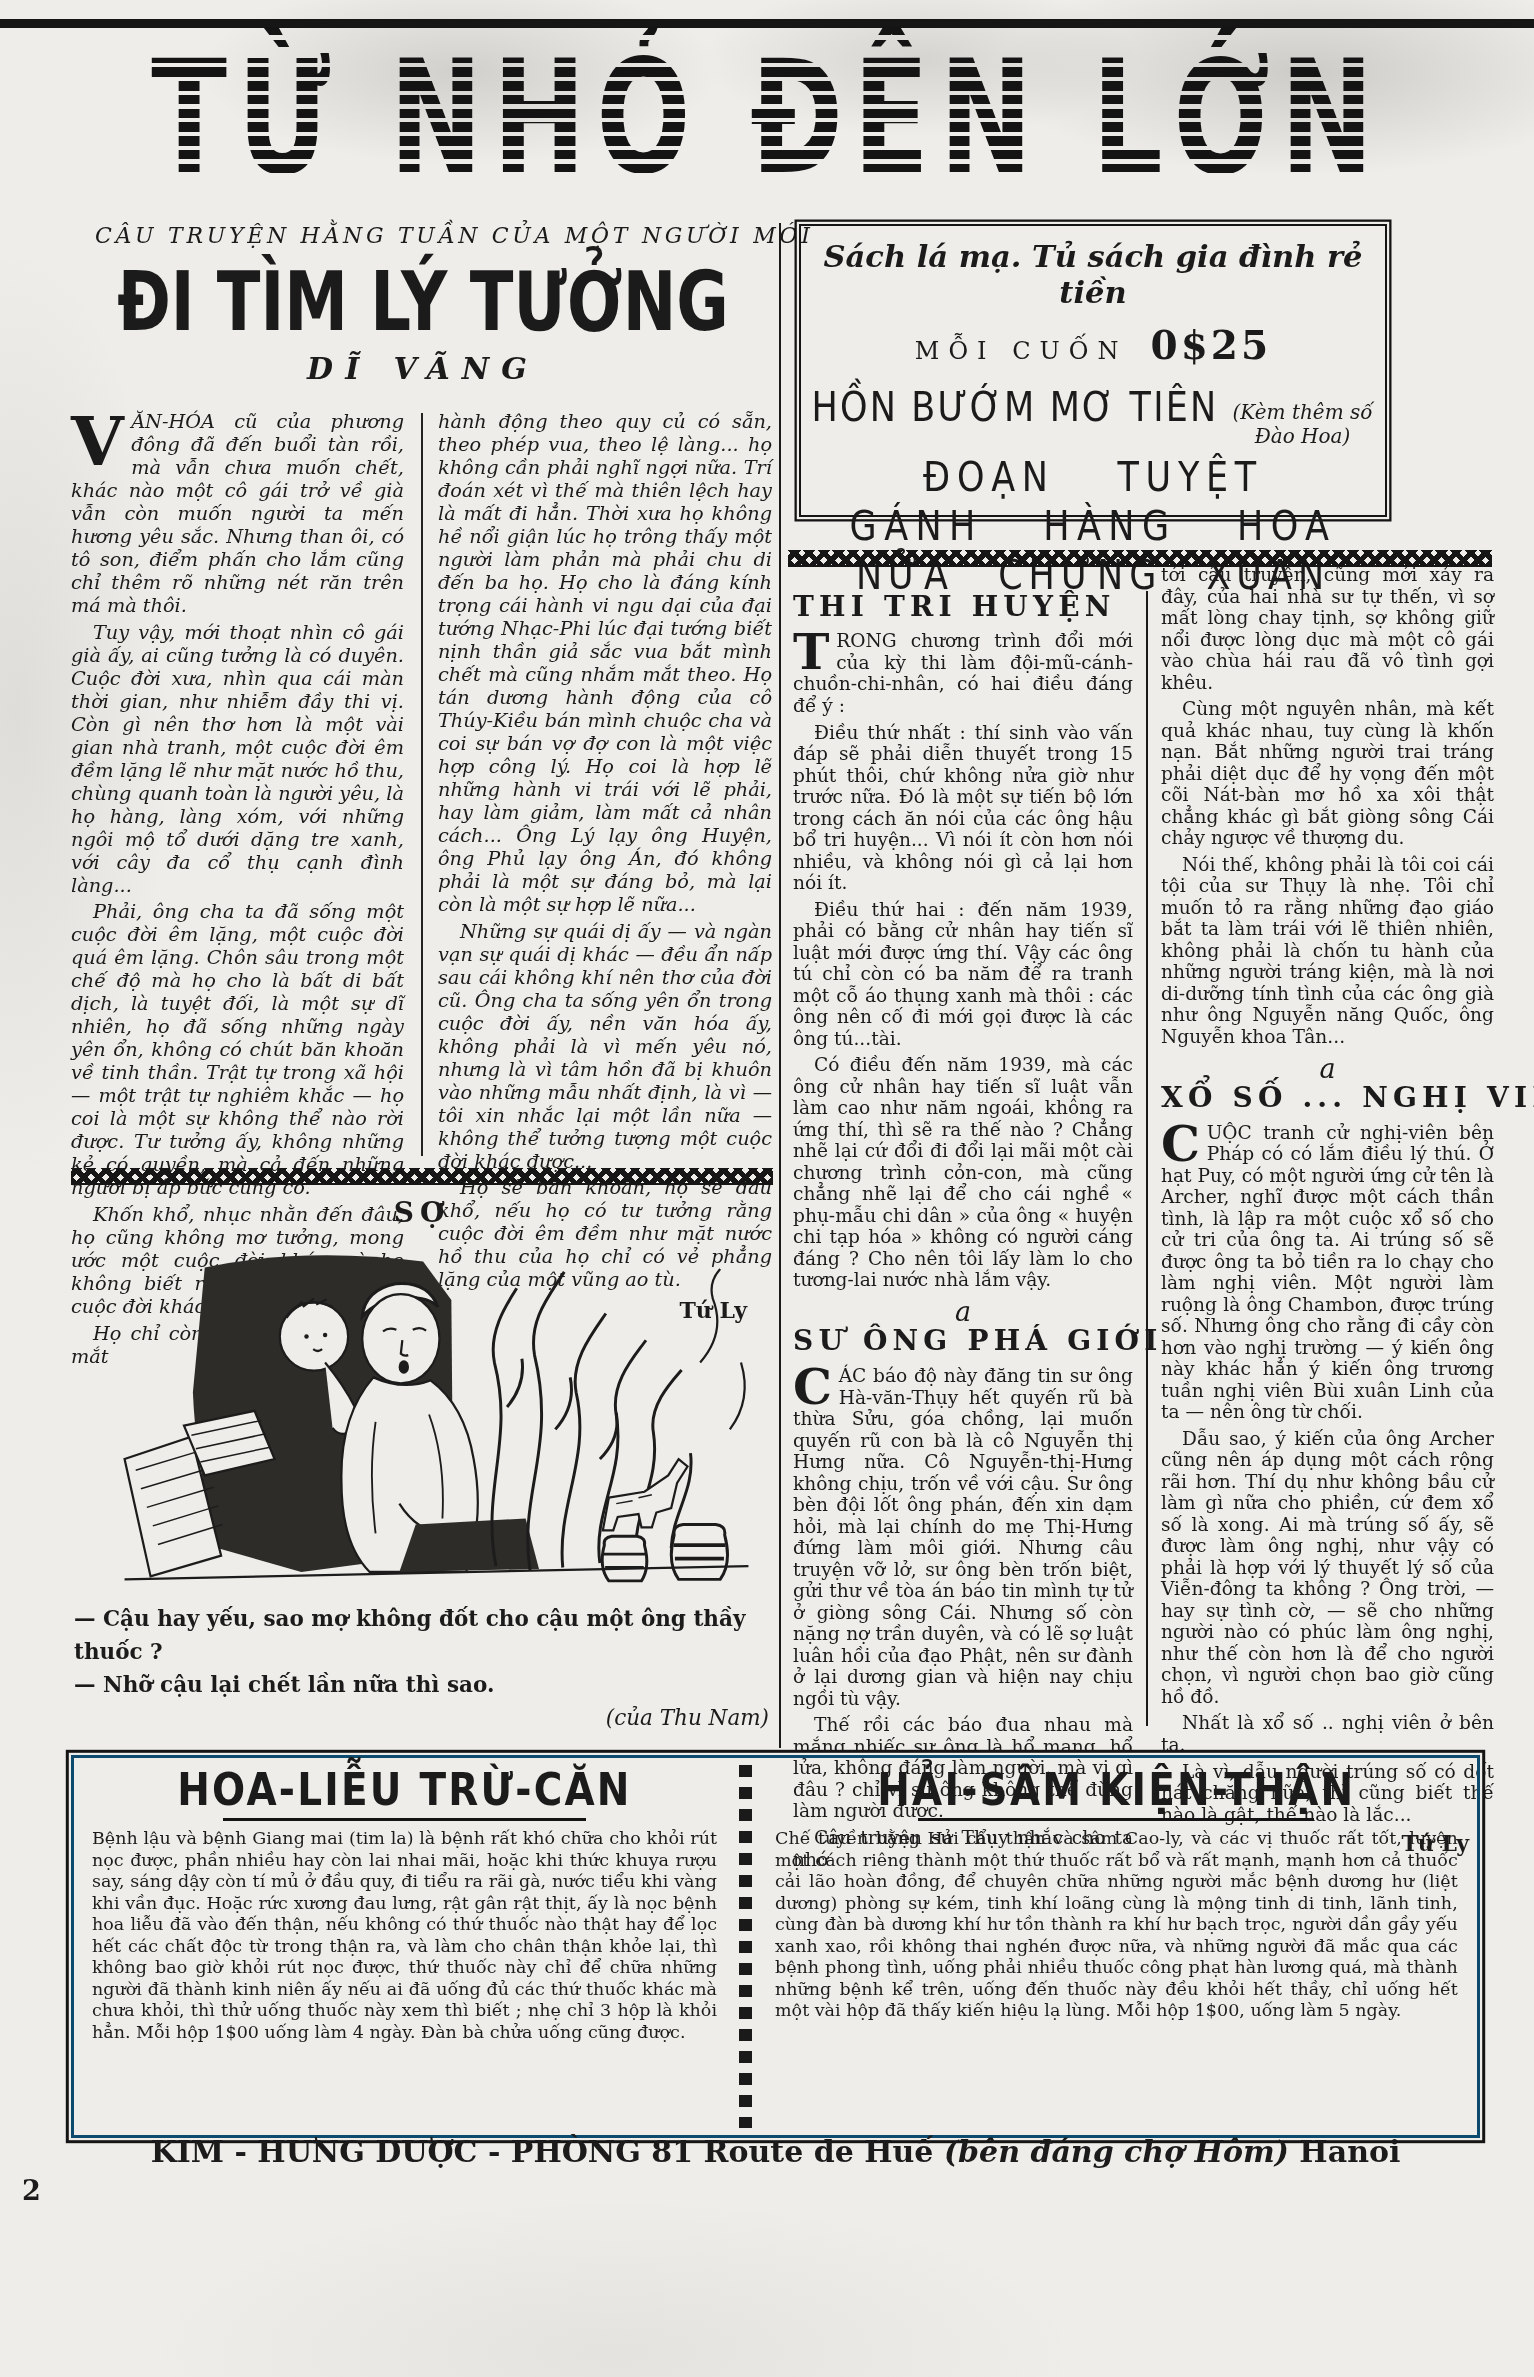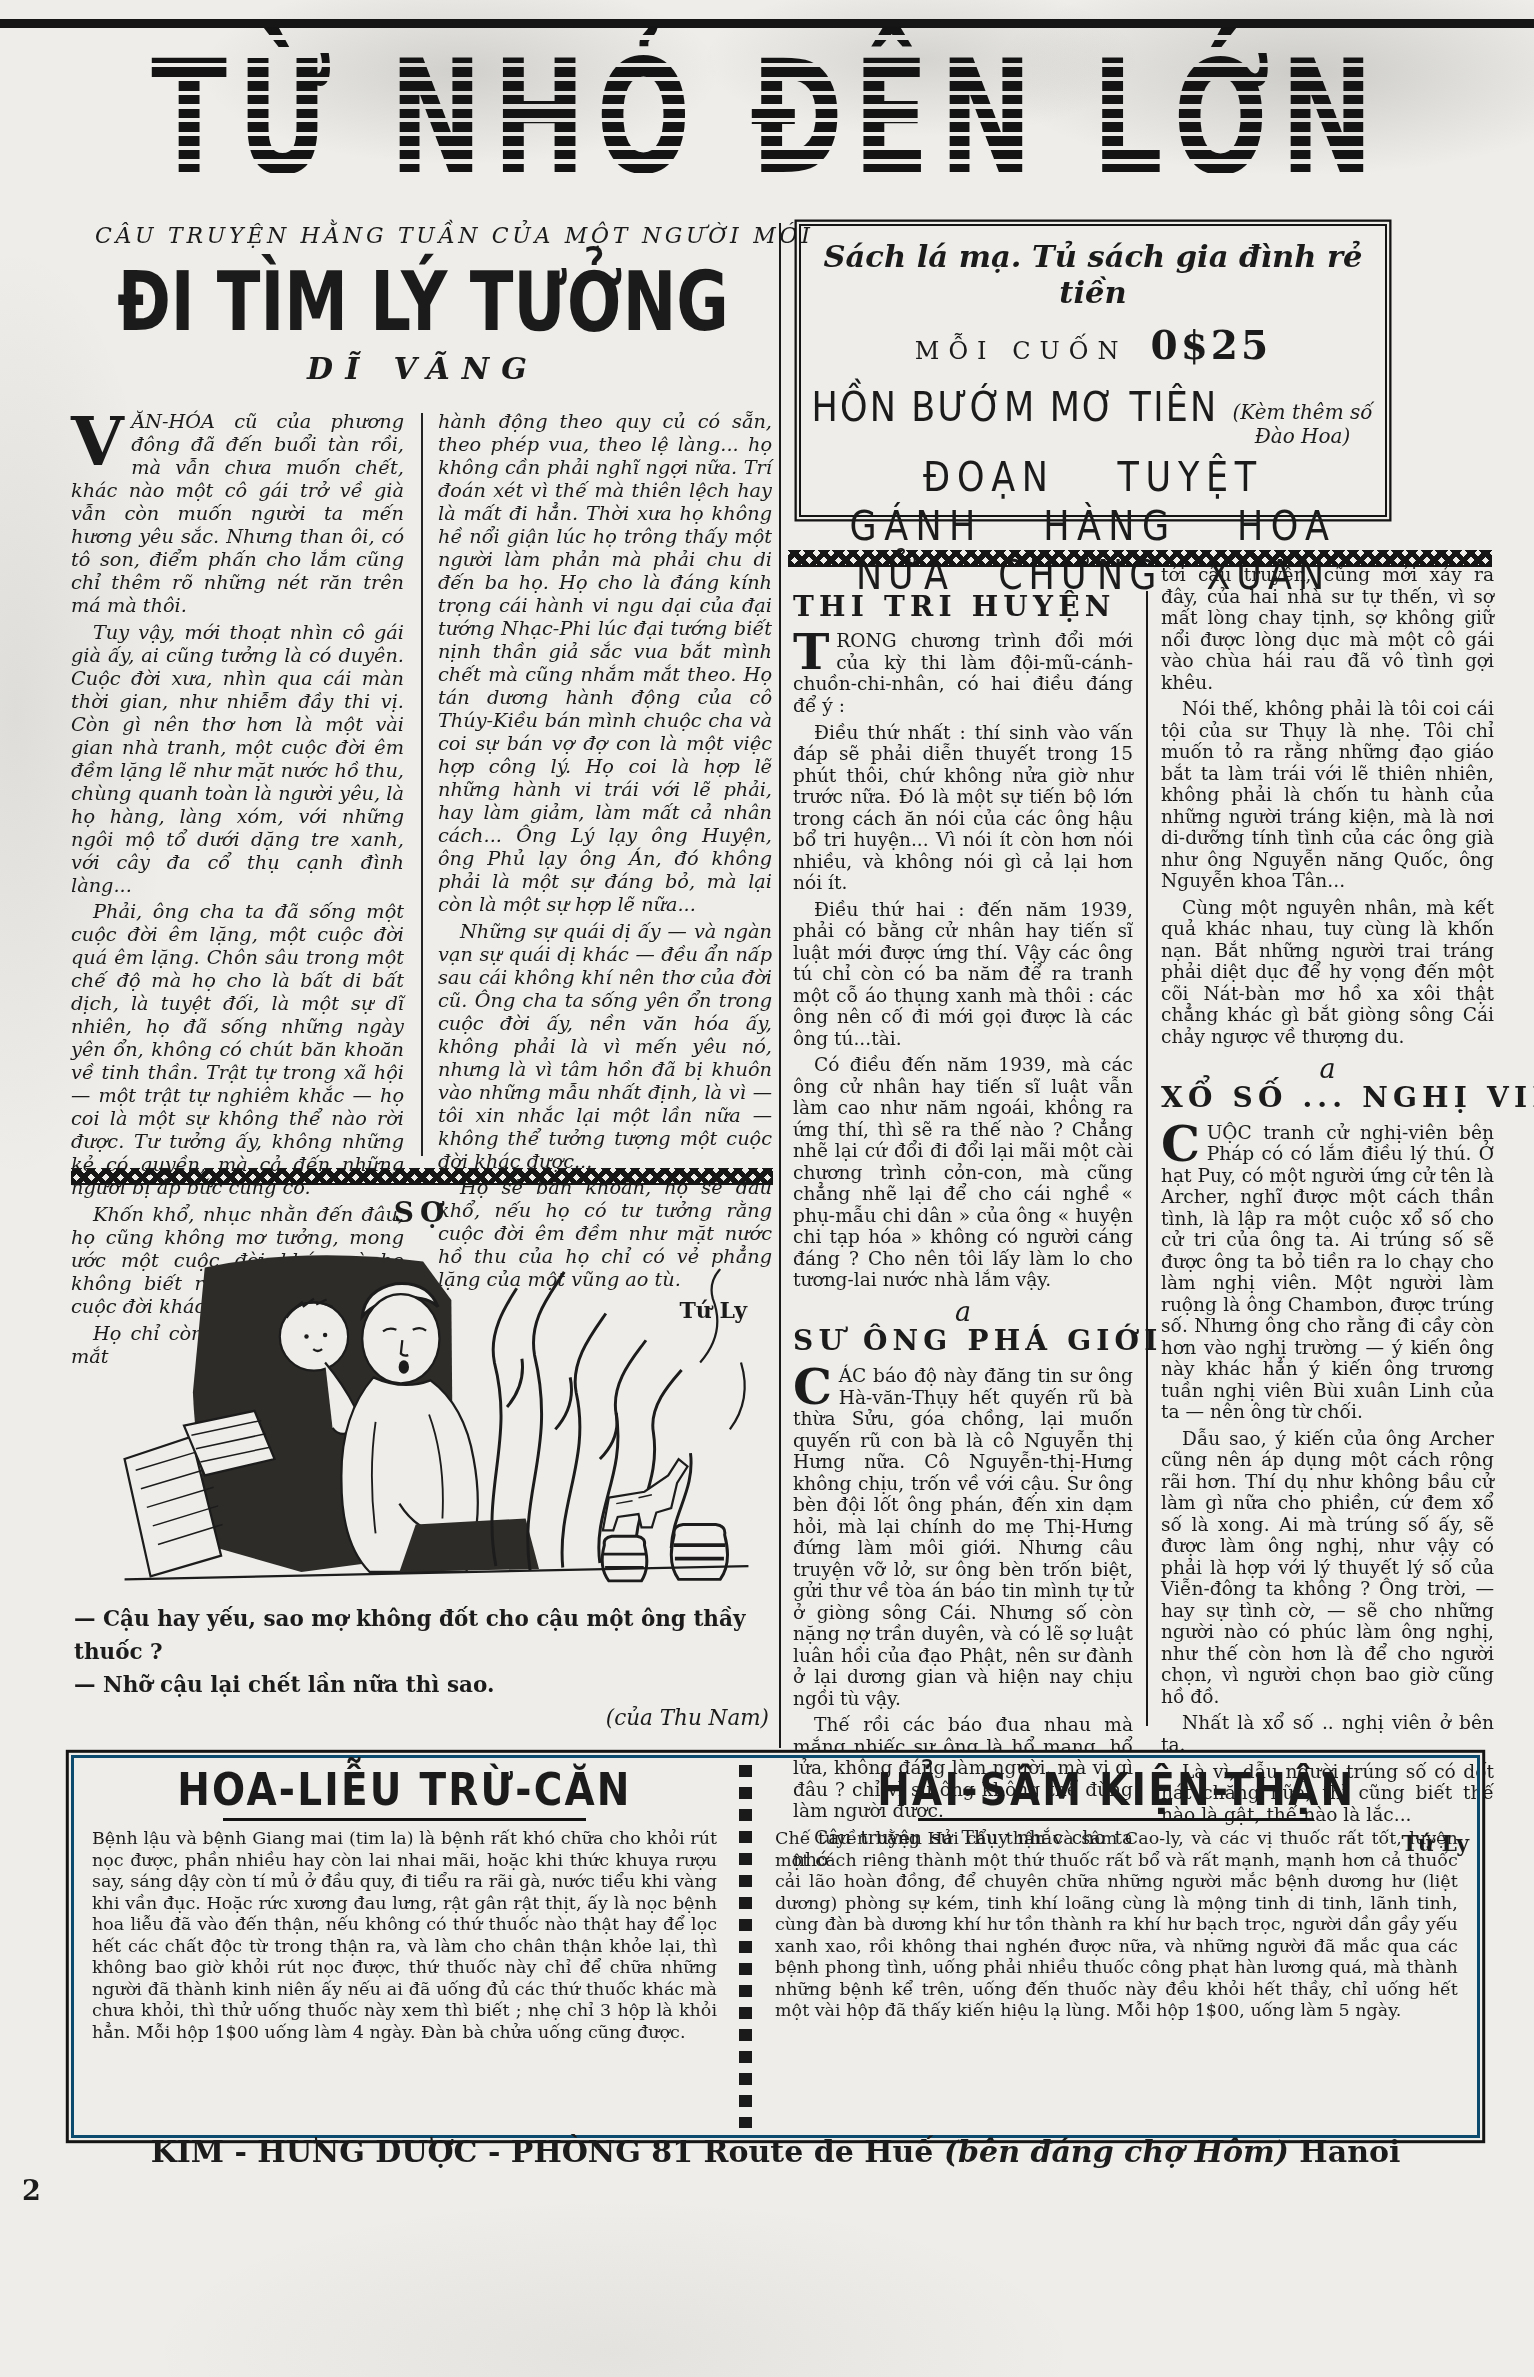--- a/index.html
+++ b/index.html
@@ -152,22 +152,22 @@
     <div class="news-heading">SƯ ÔNG PHÁ GIỚI</div>
     <p class="dc2 noindent">CÁC báo độ này đăng tin sư ông Hà-văn-Thụy hết quyến rũ bà thừa Sửu, góa chồng, lại muốn quyến rũ con bà là cô Nguyễn thị Hưng nữa. Cô Nguyễn-thị-Hưng không chịu, trốn về với cậu. Sư ông bèn đội lốt ông phán, đến xin dạm hỏi, mà lại chính do mẹ Thị-Hưng đứng làm môi giới. Nhưng câu truyện vỡ lở, sư ông bèn trốn biệt, gửi thư về tòa án báo tin mình tự tử ở giòng sông Cái. Nhưng số còn nặng nợ trần duyên, và có lẽ sợ luật luân hồi của đạo Phật, nên sư đành ở lại dương gian và hiện nay chịu ngồi tù vậy.</p>
     <p>Thế rồi các báo đua nhau mà mắng nhiếc sư ông là hổ mang, hổ lửa, không đáng làm người. mà vị gì đâu ? chỉ vì sư ông không thể đừng làm người được.</p>
     <p>Câu truyện sư Thụy nhắc cho ta nhớ</p>
   </div>
 
   <div class="abs vrule-right"></div>
 
   <div class="abs col4 news">
     <p class="noindent">tới câu truyện, cũng mới xảy ra đây, của hai nhà sư tự thến, vì sợ mất lòng chay tịnh, sợ không giữ nổi được lòng dục mà một cô gái vào chùa hái rau đã vô tình gợi khêu.</p>
+    <p>Cùng một nguyên nhân, mà kết quả khác nhau, tuy cùng là khốn nạn. Bắt những người trai tráng phải diệt dục để hy vọng đến một cõi Nát-bàn mơ hồ xa xôi thật chẳng khác gì bắt giòng sông Cái chảy ngược về thượng du.</p>
     <p>Nói thế, không phải là tôi coi cái tội của sư Thụy là nhẹ. Tôi chỉ muốn tỏ ra rằng những đạo giáo bắt ta làm trái với lẽ thiên nhiên, không phải là chốn tu hành của những người tráng kiện, mà là nơi di-dưỡng tính tình của các ông già như ông Nguyễn năng Quốc, ông Nguyễn khoa Tân...</p>
-    <p>Cùng một nguyên nhân, mà kết quả khác nhau, tuy cùng là khốn nạn. Bắt những người trai tráng phải diệt dục để hy vọng đến một cõi Nát-bàn mơ hồ xa xôi thật chẳng khác gì bắt giòng sông Cái chảy ngược về thượng du.</p>
     <div class="orn">a</div>
     <div class="news-heading">XỔ SỐ ... NGHỊ VIÊN</div>
     <p class="dc2 noindent">CUỘC tranh cử nghị-viên bên Pháp có có lắm điều lý thú. Ở hạt Puy, có một người ứng cử tên là Archer, nghĩ được một cách thần tình, là lập ra một cuộc xổ số cho cử tri của ông ta. Ai trúng số sẽ được ông ta bỏ tiền ra lo chạy cho làm nghị viên. Một người làm ruộng là ông Chambon, được trúng số. Nhưng ông cho rằng đi cầy còn hơn vào nghị trường — ý kiến ông này khác hẳn ý kiến ông trương tuần nghị viên Bùi xuân Linh của ta — nên ông từ chối.</p>
     <p>Dẫu sao, ý kiến của ông Archer cũng nên áp dụng một cách rộng rãi hơn. Thí dụ như không bầu cử làm gì nữa cho phiền, cứ đem xổ số là xong. Ai mà trúng số ấy, sẽ được làm ông nghị, như vậy có phải là hợp với lý thuyết lý số của Viễn-đông ta không ? Ông trời, — hay sự tình cờ, — sẽ cho những người nào có phúc làm ông nghị, như thế còn hơn là để cho người chọn, vì người chọn bao giờ cũng hồ đồ.</p>
     <p>Nhất là xổ số .. nghị viên ở bên ta.</p>
     <p>Là vì, dẫu người trúng số có dốt nát chăng nữa, thì cũng biết thế nào là gật, thế nào là lắc...</p>
     <div class="byline">Tứ Ly</div>
   </div>
 
   <div class="abs zigzag zz-left"></div>

